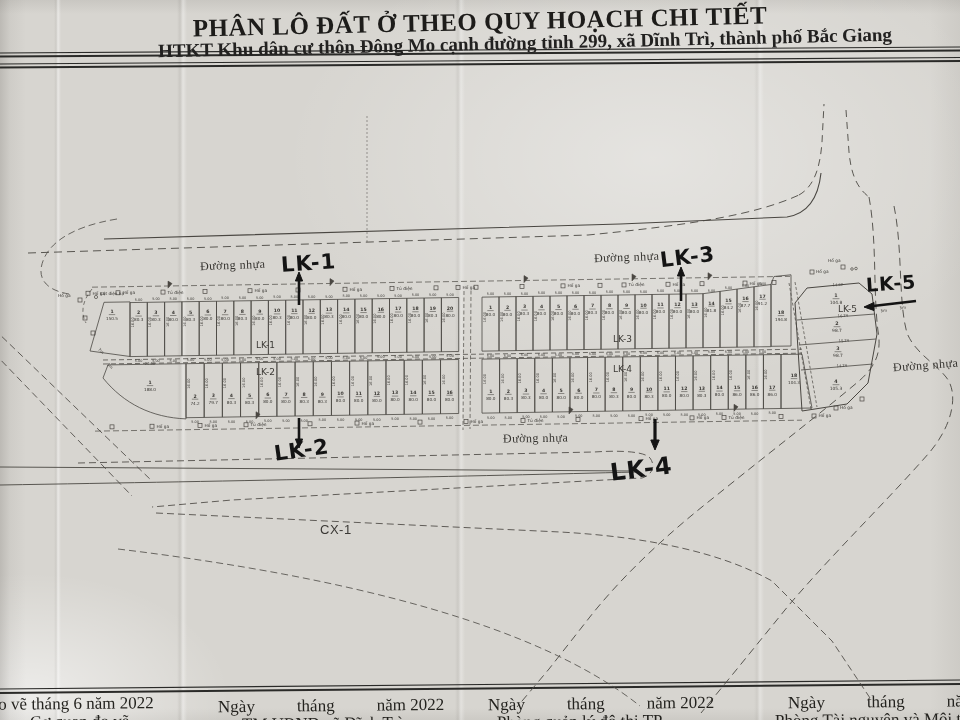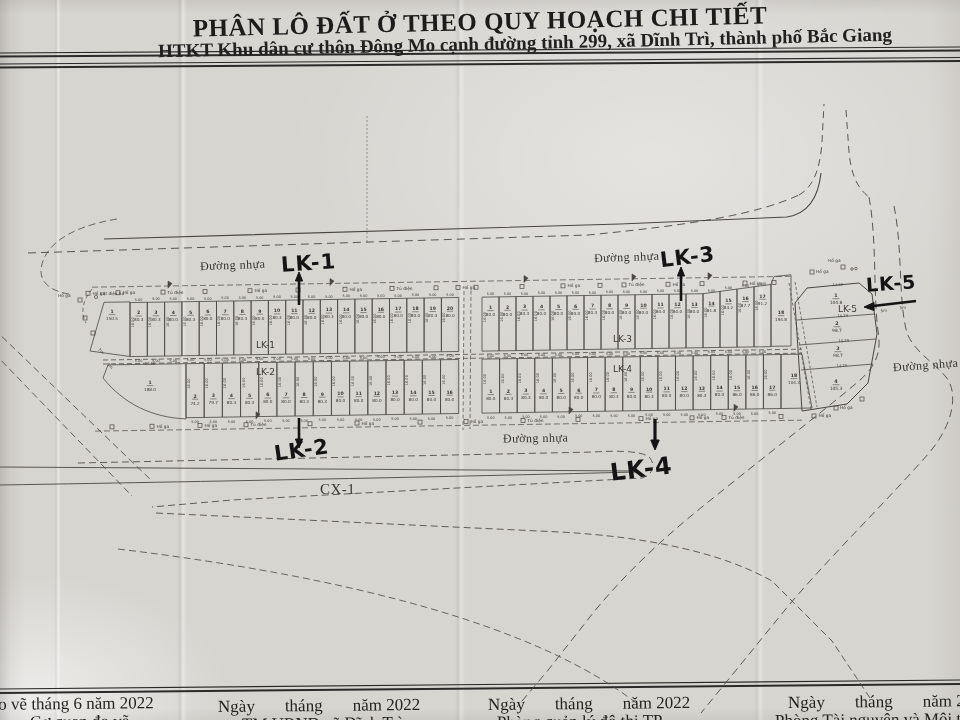--- a/index.html
+++ b/index.html
@@ -21,23 +21,23 @@
   svg text{font-family:"DejaVu Sans",sans-serif;}
   .title1{position:absolute;left:0;right:0;top:8px;text-align:center;
     font-family:"Liberation Serif",serif;font-weight:700;font-size:25px;color:#1d1c1a;
     letter-spacing:0.5px;transform:rotate(-1.3deg);}
   .title2{position:absolute;left:50px;right:-40px;top:32px;text-align:center;
     font-family:"Liberation Serif",serif;font-weight:700;font-size:19px;color:#222120;
     transform:rotate(-1.3deg);}
   .rl{position:absolute;font-family:"Liberation Serif",serif;font-size:12px;color:#35332f;letter-spacing:0.5px;white-space:nowrap;}
   .hand{position:absolute;font-family:"DejaVu Sans",sans-serif;font-weight:700;color:#141414;letter-spacing:1px;white-space:nowrap;}
   .pl{position:absolute;font-family:"DejaVu Sans",sans-serif;font-size:9px;color:#3c3a36;white-space:nowrap;}
-  .cx{position:absolute;font-family:Liberation Serif, serif;font-size:15px;color:#3a3834;letter-spacing:0.5px;}
+  .cx{position:absolute;font-family:Liberation Sans, sans-serif;font-size:13px;color:#3a3834;letter-spacing:0.5px;margin-top:41px;}
   .fd,.fo{position:absolute;font-family:"Liberation Serif",serif;font-size:17px;color:#24231f;white-space:nowrap;transform:rotate(-0.6deg);}
-  .fd .gap{margin-left:30px;}
+  .fd .gap{margin-left:42px;}
 </style>
 </head>
 <body>
 
 <div class="page">
 
   <svg width="960" height="720" viewBox="0 0 960 720">
       <line x1="0" y1="53" x2="960" y2="47" stroke="#2a2a28" stroke-width="1.1"></line>
       <line x1="0" y1="56.5" x2="960" y2="50.5" stroke="#2a2a28" stroke-width="2"></line>
       <line x1="0" y1="64" x2="960" y2="57.5" stroke="#2a2a28" stroke-width="1.1"></line>

